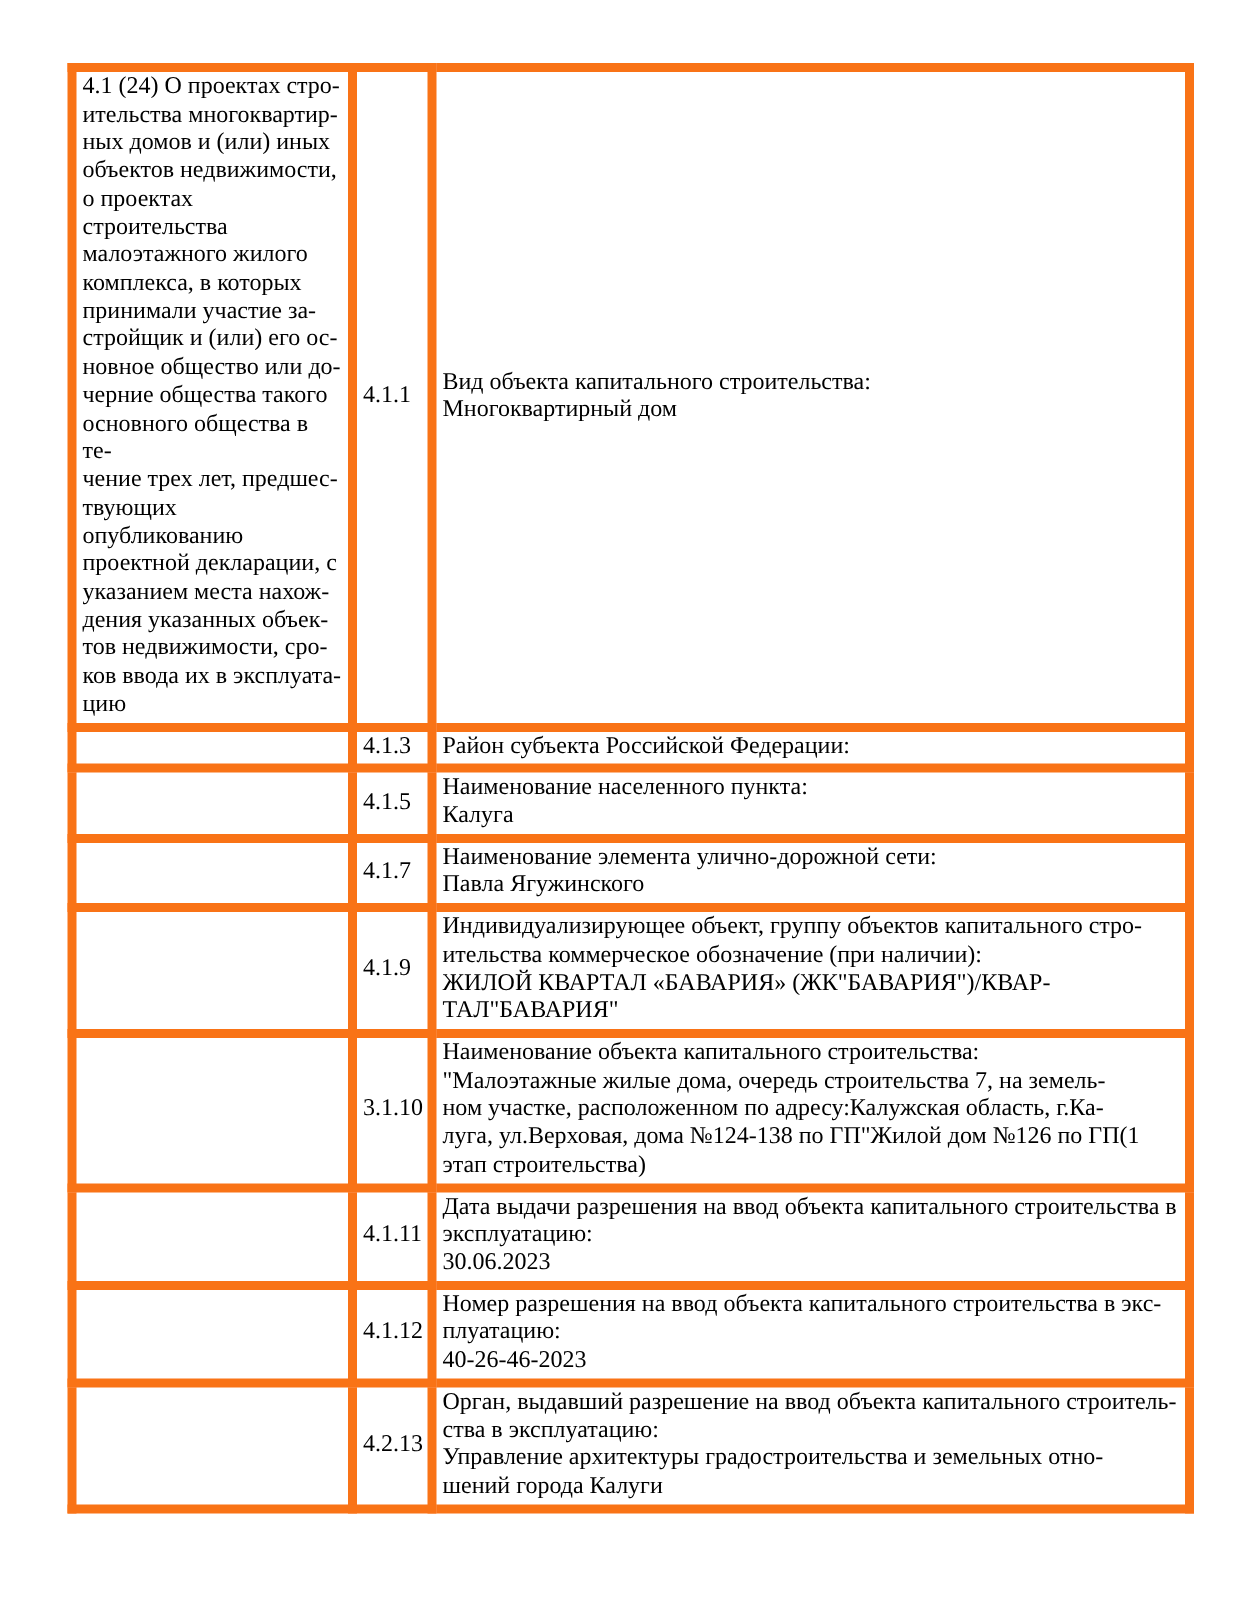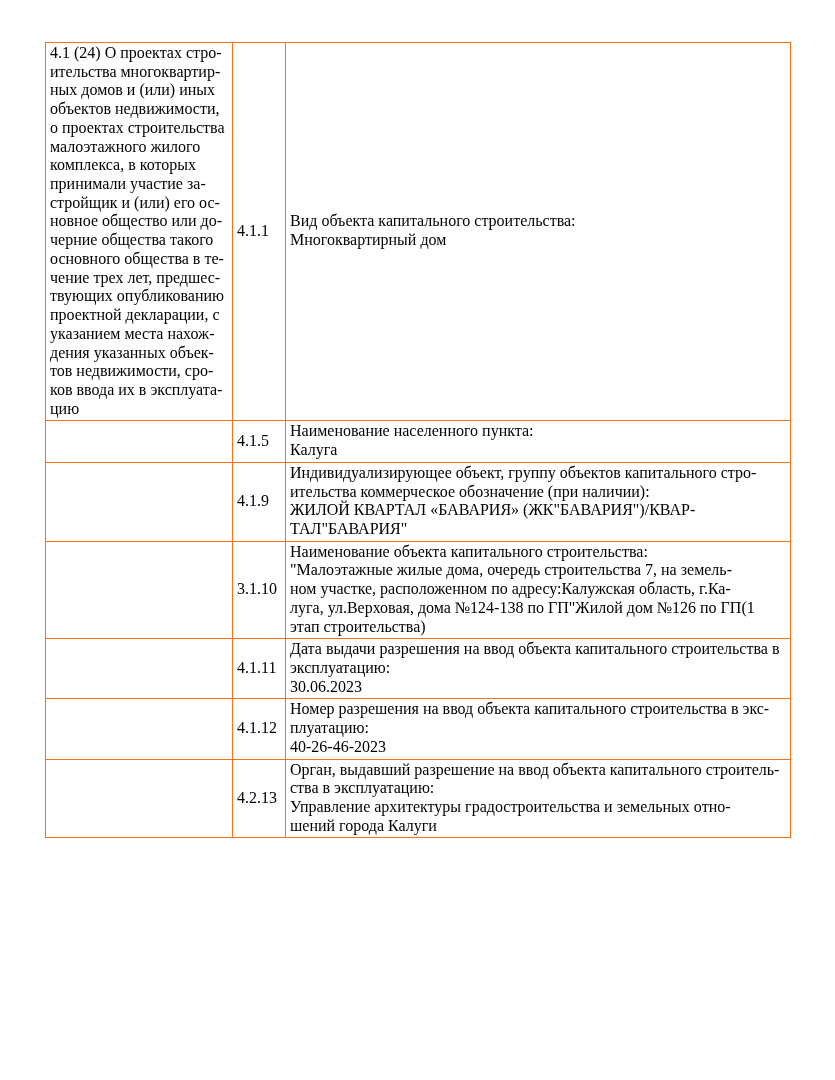--- a/index.html
+++ b/index.html
@@ -22,21 +22,21 @@
   }
   table.decl {
     position: absolute;
     left: 45px;
     top: 42px;
     width: 745px;
     border-collapse: collapse;
     table-layout: fixed;
   }
   table.decl td {
-    border: 1px solid #f97316;
+    border: 6px solid #f97316;
     font-size: 16px;
     line-height: 1.17;
     padding: 1px 4px 2px 4px;
     overflow: hidden;
   }
   col.c1 { width: 187px; }
   col.c2 { width: 53px; }
   col.c3 { width: 505px; }
   td.desc {
     vertical-align: top;
@@ -104,24 +104,44 @@
     <td class="num">4.1.1</td>
     <td class="val">
             <span class="label">Вид объекта капитального строительства:</span>
             <span class="vline"><span class="prefix"></span><b class="value">Многоквартирный дом</b></span>
           </td>
   </tr>
         <tr>
     <td class="desc">
             <span class="desc-text"></span>
           </td>
+    <td class="num">4.1.3</td>
+    <td class="val">
+            <span class="label">Район субъекта Российской Федерации:</span>
+            <span class="vline"><span class="prefix"></span><b class="value"></b></span>
+          </td>
+  </tr>
+        <tr>
+    <td class="desc">
+            <span class="desc-text"></span>
+          </td>
     <td class="num">4.1.5</td>
     <td class="val">
             <span class="label">Наименование населенного пункта:</span>
             <span class="vline"><span class="prefix"></span><b class="value">Калуга</b></span>
+          </td>
+  </tr>
+        <tr>
+    <td class="desc">
+            <span class="desc-text"></span>
+          </td>
+    <td class="num">4.1.7</td>
+    <td class="val">
+            <span class="label">Наименование элемента улично-дорожной сети:</span>
+            <span class="vline"><span class="prefix"></span><b class="value">Павла Ягужинского</b></span>
           </td>
   </tr>
         <tr>
     <td class="desc">
             <span class="desc-text"></span>
           </td>
     <td class="num">4.1.9</td>
     <td class="val">
             <span class="label">Индивидуализирующее объект, группу объектов капитального стро-
 ительства коммерческое обозначение (при наличии):</span>

